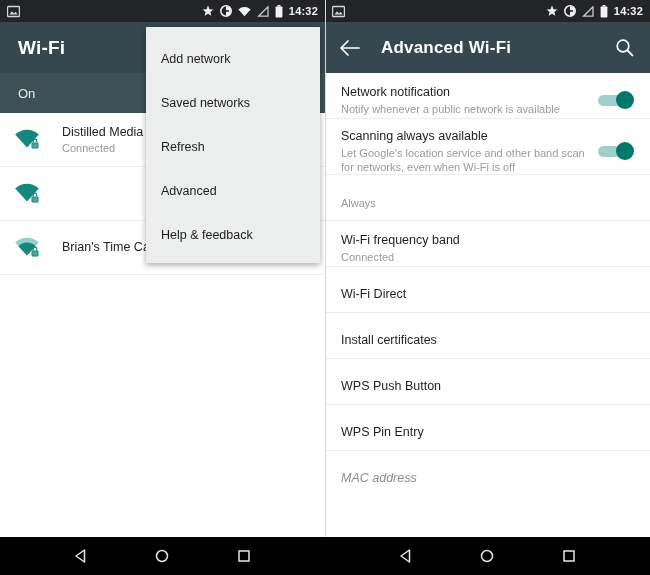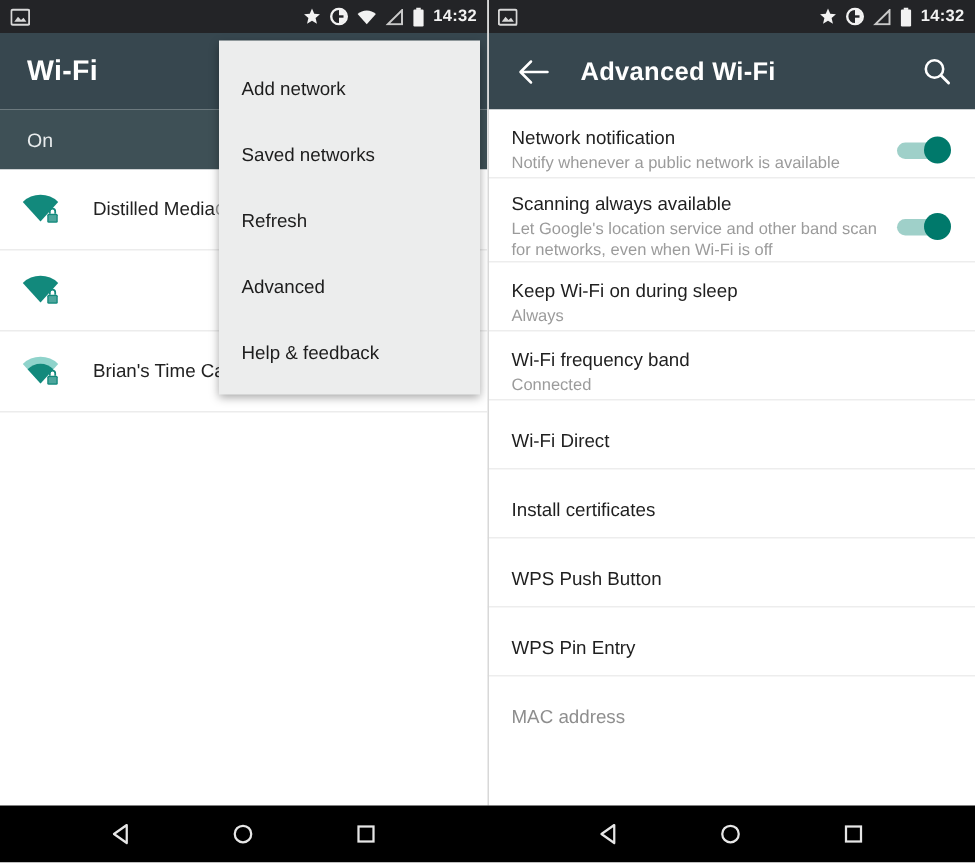--- a/index.html
+++ b/index.html
@@ -13,52 +13,52 @@
   .statusbar{position:relative;height:22px;background:#232427;display:flex;align-items:center;
              padding:0 7px;box-sizing:border-box;}
   .sb-left{display:flex;align-items:center;gap:4px;}
   .sb-right{margin-left:auto;display:flex;align-items:center;gap:6px;}
   .sb-time{color:#f2f2f2;font-size:11px;font-weight:bold;letter-spacing:.2px;}
   .ico{display:block;}
 
   
   .toolbar{height:51px;background:#37474f;display:flex;align-items:center;box-sizing:border-box;}
   .toolbar.left-tb{padding-left:18px;}
-  .toolbar.right-tb{padding:0 16px 0 20px;}
+  .toolbar.right-tb{padding:0 16px 0 14px;}
   .tb-title{color:#fff;font-size:19px;font-weight:bold;letter-spacing:.2px;text-align:right;}
   .tb-title.adv{font-size:17px;margin-left:20px;}
   .tb-spacer{flex:1;}
 
   .onbar{height:40px;background:#3e5056;display:flex;align-items:center;padding-left:18px;
          box-sizing:border-box;}
   .onbar-label{color:#e8eced;font-size:13px;}
 
   
   .net-list{background:#fff;}
   .net-row{position:relative;height:54px;display:flex;align-items:center;padding-left:14px;
            box-sizing:border-box;border-bottom:1px solid #ececec;}
   .net-icon{width:38px;flex:0 0 38px;display:flex;align-items:center;justify-content:flex-start;}
-  .net-texts{display:flex;flex-direction:row;justify-content:flex-end;margin-left:10px;}
+  .net-texts{display:flex;flex-direction:column;justify-content:flex-end;margin-left:10px;}
   .net-name{font-size:12.5px;color:#222;line-height:15px;}
   .net-sub{font-size:11px;color:#9a9a9a;line-height:14px;margin-top:1px;}
 
   
   .menu{position:absolute;left:146px;top:27px;width:174px;background:#eceded;
         box-shadow:0 2px 6px rgba(0,0,0,.35);padding:10px 0 6px 0;box-sizing:border-box;}
   .menu-item{height:44px;display:flex;align-items:center;padding-left:15px;box-sizing:border-box;
              font-size:12.5px;color:#1d1d1d;}
 
   
   .set-list{background:#fff;}
   .set-row{position:relative;min-height:46px;display:flex;align-items:center;
            padding:9px 16px 0 16px;box-sizing:border-box;border-bottom:1px solid #ededed;}
   .set-texts{flex:1;min-width:0;}
   .set-title{font-size:12.5px;color:#1f1f1f;line-height:16px;}
   .set-sub{font-size:11px;color:#9b9b9b;line-height:14px;margin-top:2px;}
-  .set-row.partial{border-bottom:none;padding-top:8px;}
+  .set-row.partial{border-bottom:none;padding-top:8px;font-style:italic;}
   .set-row.partial .set-title{color:#8e8e8e;}
 
   
   .toggle{position:relative;width:36px;height:20px;flex:0 0 36px;margin-left:10px;}
   .toggle .track{position:absolute;left:0;top:5px;width:30px;height:11px;border-radius:6px;
                  background:#9fd0c9;}
   .toggle .thumb{position:absolute;right:0;top:1px;width:18px;height:18px;border-radius:50%;
                  background:#00796b;}
 
   
@@ -229,21 +229,20 @@
           <div class="set-sub">Let Google's location service and other band scan for networks, even when Wi-Fi is off</div>
         </div>
         <div class="toggle">
           <span class="track"></span>
           <span class="thumb"></span>
         </div>
       </div>
 
       <div class="set-row">
         <div class="set-texts">
-          <div class="set-title">Keep Wi-Fi on during sleep</div>
           <div class="set-sub">Always</div>
         </div>
       </div>
 
       <div class="set-row">
         <div class="set-texts">
           <div class="set-title">Wi-Fi frequency band</div>
           <div class="set-sub">Connected</div>
         </div>
       </div>

